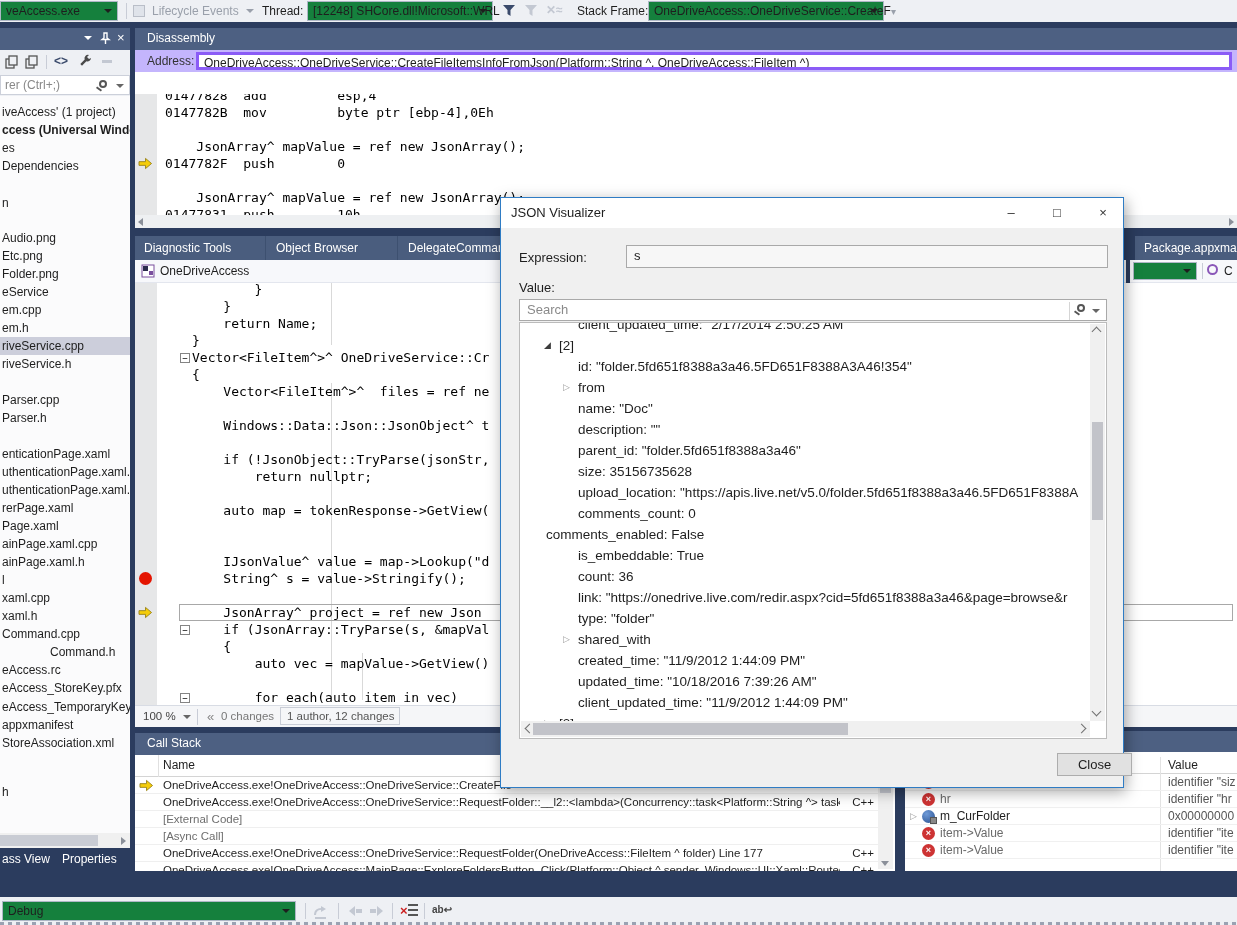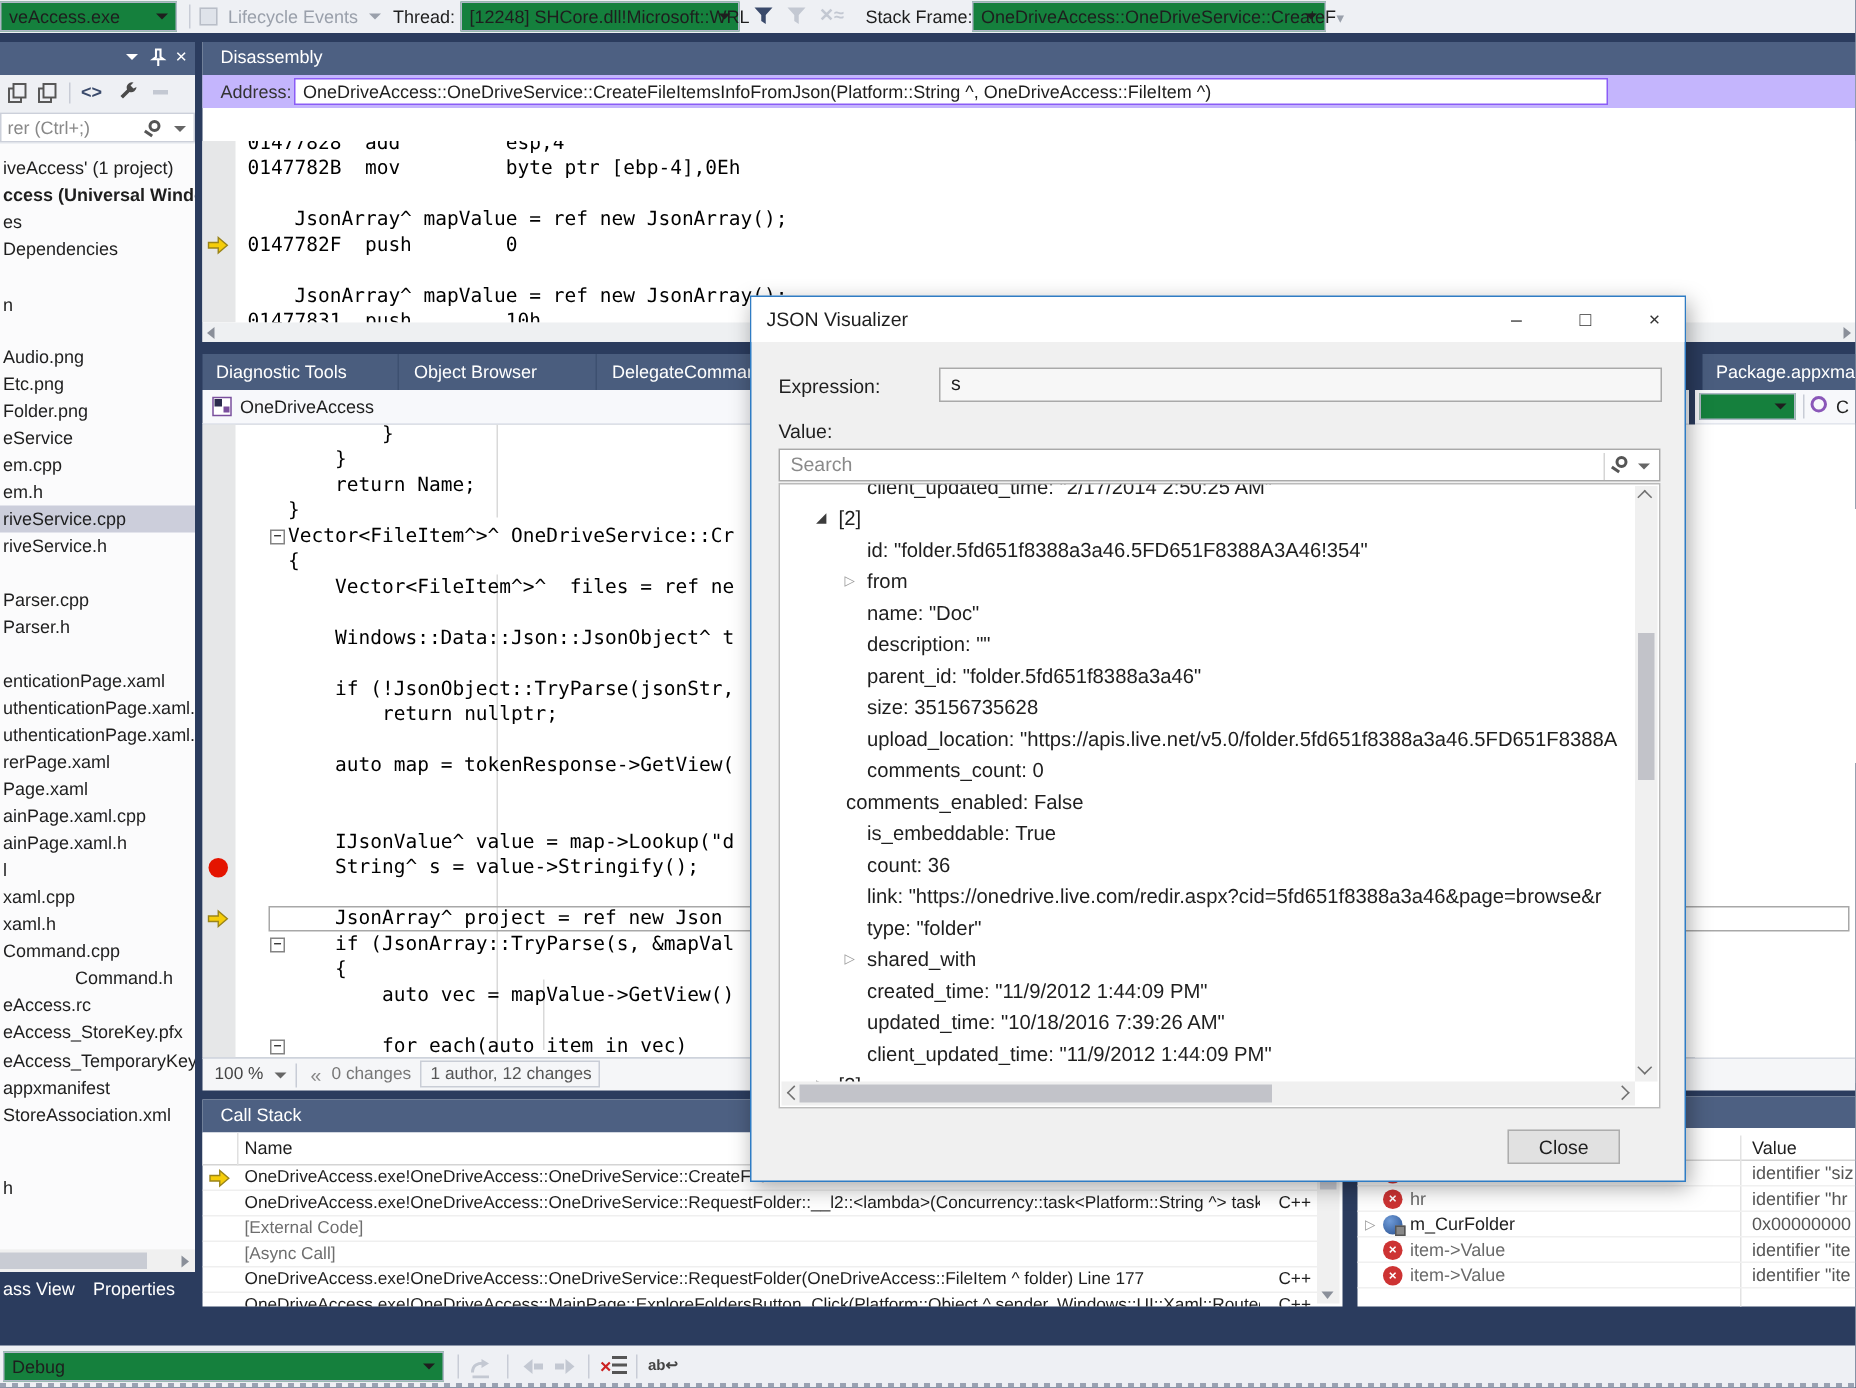--- a/index.html
+++ b/index.html
@@ -29,21 +29,21 @@
 .si{position:absolute;left:0;width:130px;height:18px;line-height:18px;font-size:12px;color:#1e1e1e;white-space:nowrap;padding-left:2px;}
 .si.b{font-weight:bold;}
 .si.sel{background:#cccedb;}
 .se-hscroll{position:absolute;left:0;bottom:0;width:130px;height:15px;background:#f0f0f0;}
 .se-hscroll .thumb{position:absolute;left:0;top:2px;width:98px;height:11px;background:#c9ccd4;}
 .se-hscroll .ar{position:absolute;right:4px;top:4px;width:0;height:0;border-top:4px solid transparent;border-bottom:4px solid transparent;border-left:5px solid #8a8f99;}
 .sb-tabs{position:absolute;left:0;top:848px;width:135px;height:22px;color:#fff;font-size:12px;}
 
 .disasm{position:absolute;left:135px;top:28px;width:1102px;height:200px;background:#fff;}
 .addr-row{position:absolute;left:0;top:22px;width:1102px;height:22px;background:#c4b5fd;padding-left:24px;}
-.addr-box{position:absolute;left:61px;top:2px;width:876px;height:18px;background:#fff;border:1px solid #8b5cf6;font-size:12px;color:#1e1e1e;line-height:16px;padding-left:5px;white-space:nowrap;overflow:hidden;}
+.addr-box{position:absolute;left:61px;top:2px;width:1036px;height:18px;background:#fff;border:3px solid #8b5cf6;font-size:12px;color:#1e1e1e;line-height:16px;padding-left:5px;white-space:nowrap;overflow:hidden;}
 .view-row{position:absolute;left:0;top:44px;width:1102px;height:22px;background:#cdd6e8;}
 .vchev{position:absolute;left:8px;top:3px;width:15px;height:15px;border:1px solid #3a4a6b;border-radius:50%;}
 .vchev:after{content:"";position:absolute;left:4px;top:3px;width:5px;height:5px;border-right:2px solid #3a4a6b;border-bottom:2px solid #3a4a6b;transform:rotate(45deg);}
 .code-area{position:absolute;left:0;top:66px;width:1102px;height:121px;background:#fff;overflow:hidden;}
 .gutter{position:absolute;left:0;top:0;bottom:0;width:22px;background:#e6e7e8;}
 .codelines{position:absolute;left:0;width:1102px;font-family:"DejaVu Sans Mono",monospace;font-size:13px;}
 .cl{position:relative;height:17px;line-height:17px;white-space:pre;padding-left:57px;}
 .disasm .cl{padding-left:30px;}
 .cl span{color:#000;}
 .c-k{color:#0000ff;}
@@ -110,21 +110,21 @@
 .trows{margin-top:-9px;}
 .trow{position:relative;height:21px;line-height:21px;font-size:13.5px;color:#1e1e1e;white-space:nowrap;overflow:hidden;width:571px;}
 .trow .ta{position:absolute;top:0;font-size:9px;}
 .ta.o{color:#3c3c3c;}
 .ta.c{color:#9b9b9b;}
 .tvscroll{position:absolute;top:1px;right:1px;bottom:17px;width:15px;background:#f0f0f0;}
 .tvscroll .thumb{position:absolute;left:2px;top:98px;height:98px;width:11px;background:#c2c3c9;}
 .chev{position:absolute;width:7px;height:7px;border-right:1px solid #707070;border-bottom:1px solid #707070;}
 .thscroll{position:absolute;left:1px;bottom:1px;right:16px;height:16px;background:#f0f0f0;}
 .thscroll .thumb{position:absolute;left:12px;top:2px;width:315px;height:12px;background:#c2c3c9;}
-.closebtn{position:absolute;left:504px;top:555px;width:75px;height:23px;background:#e1e1e1;border:1px solid #adadad;font-size:13px;color:#1e1e1e;text-align:center;line-height:21px;}
+.closebtn{position:absolute;left:556px;top:555px;width:75px;height:23px;background:#e1e1e1;border:1px solid #adadad;font-size:13px;color:#1e1e1e;text-align:center;line-height:21px;}
 </style>
 </head>
 <body>
 
 <div class="root">
 
   <div class="tb-top">
     <div class="combo" style="left:0;top:1px;width:118px;height:20px;">
       <span class="ctext">veAccess.exe</span>
         <i class="dd"></i>
@@ -466,21 +466,21 @@
           <div class="trow" style="padding-left: 58px;"><span>client_updated_time: "2/17/2014 2:50:25 AM"</span></div>
           <div class="trow" style="padding-left: 39px;"><span class="ta o" style="left: 24px;">◢</span><span>[2]</span></div>
           <div class="trow" style="padding-left: 58px;"><span>id: "folder.5fd651f8388a3a46.5FD651F8388A3A46!354"</span></div>
           <div class="trow" style="padding-left: 58px;"><span class="ta c" style="left: 43px;">▷</span><span>from</span></div>
           <div class="trow" style="padding-left: 58px;"><span>name: "Doc"</span></div>
           <div class="trow" style="padding-left: 58px;"><span>description: ""</span></div>
           <div class="trow" style="padding-left: 58px;"><span>parent_id: "folder.5fd651f8388a3a46"</span></div>
           <div class="trow" style="padding-left: 58px;"><span>size: 35156735628</span></div>
           <div class="trow" style="padding-left: 58px;"><span>upload_location: "https://apis.live.net/v5.0/folder.5fd651f8388a3a46.5FD651F8388A</span></div>
           <div class="trow" style="padding-left: 58px;"><span>comments_count: 0</span></div>
-          <div class="trow" style="padding-left: 44px;"><span>comments_enabled: False</span></div>
+          <div class="trow" style="padding-left: 26px;"><span>comments_enabled: False</span></div>
           <div class="trow" style="padding-left: 58px;"><span>is_embeddable: True</span></div>
           <div class="trow" style="padding-left: 58px;"><span>count: 36</span></div>
           <div class="trow" style="padding-left: 58px;"><span>link: "https://onedrive.live.com/redir.aspx?cid=5fd651f8388a3a46&amp;page=browse&amp;r</span></div>
           <div class="trow" style="padding-left: 58px;"><span>type: "folder"</span></div>
           <div class="trow" style="padding-left: 58px;"><span class="ta c" style="left: 43px;">▷</span><span>shared_with</span></div>
           <div class="trow" style="padding-left: 58px;"><span>created_time: "11/9/2012 1:44:09 PM"</span></div>
           <div class="trow" style="padding-left: 58px;"><span>updated_time: "10/18/2016 7:39:26 AM"</span></div>
           <div class="trow" style="padding-left: 58px;"><span>client_updated_time: "11/9/2012 1:44:09 PM"</span></div>
           <div class="trow" style="padding-left: 39px;"><span class="ta c" style="left: 24px;">▷</span><span>[3]</span></div>
         </div>

